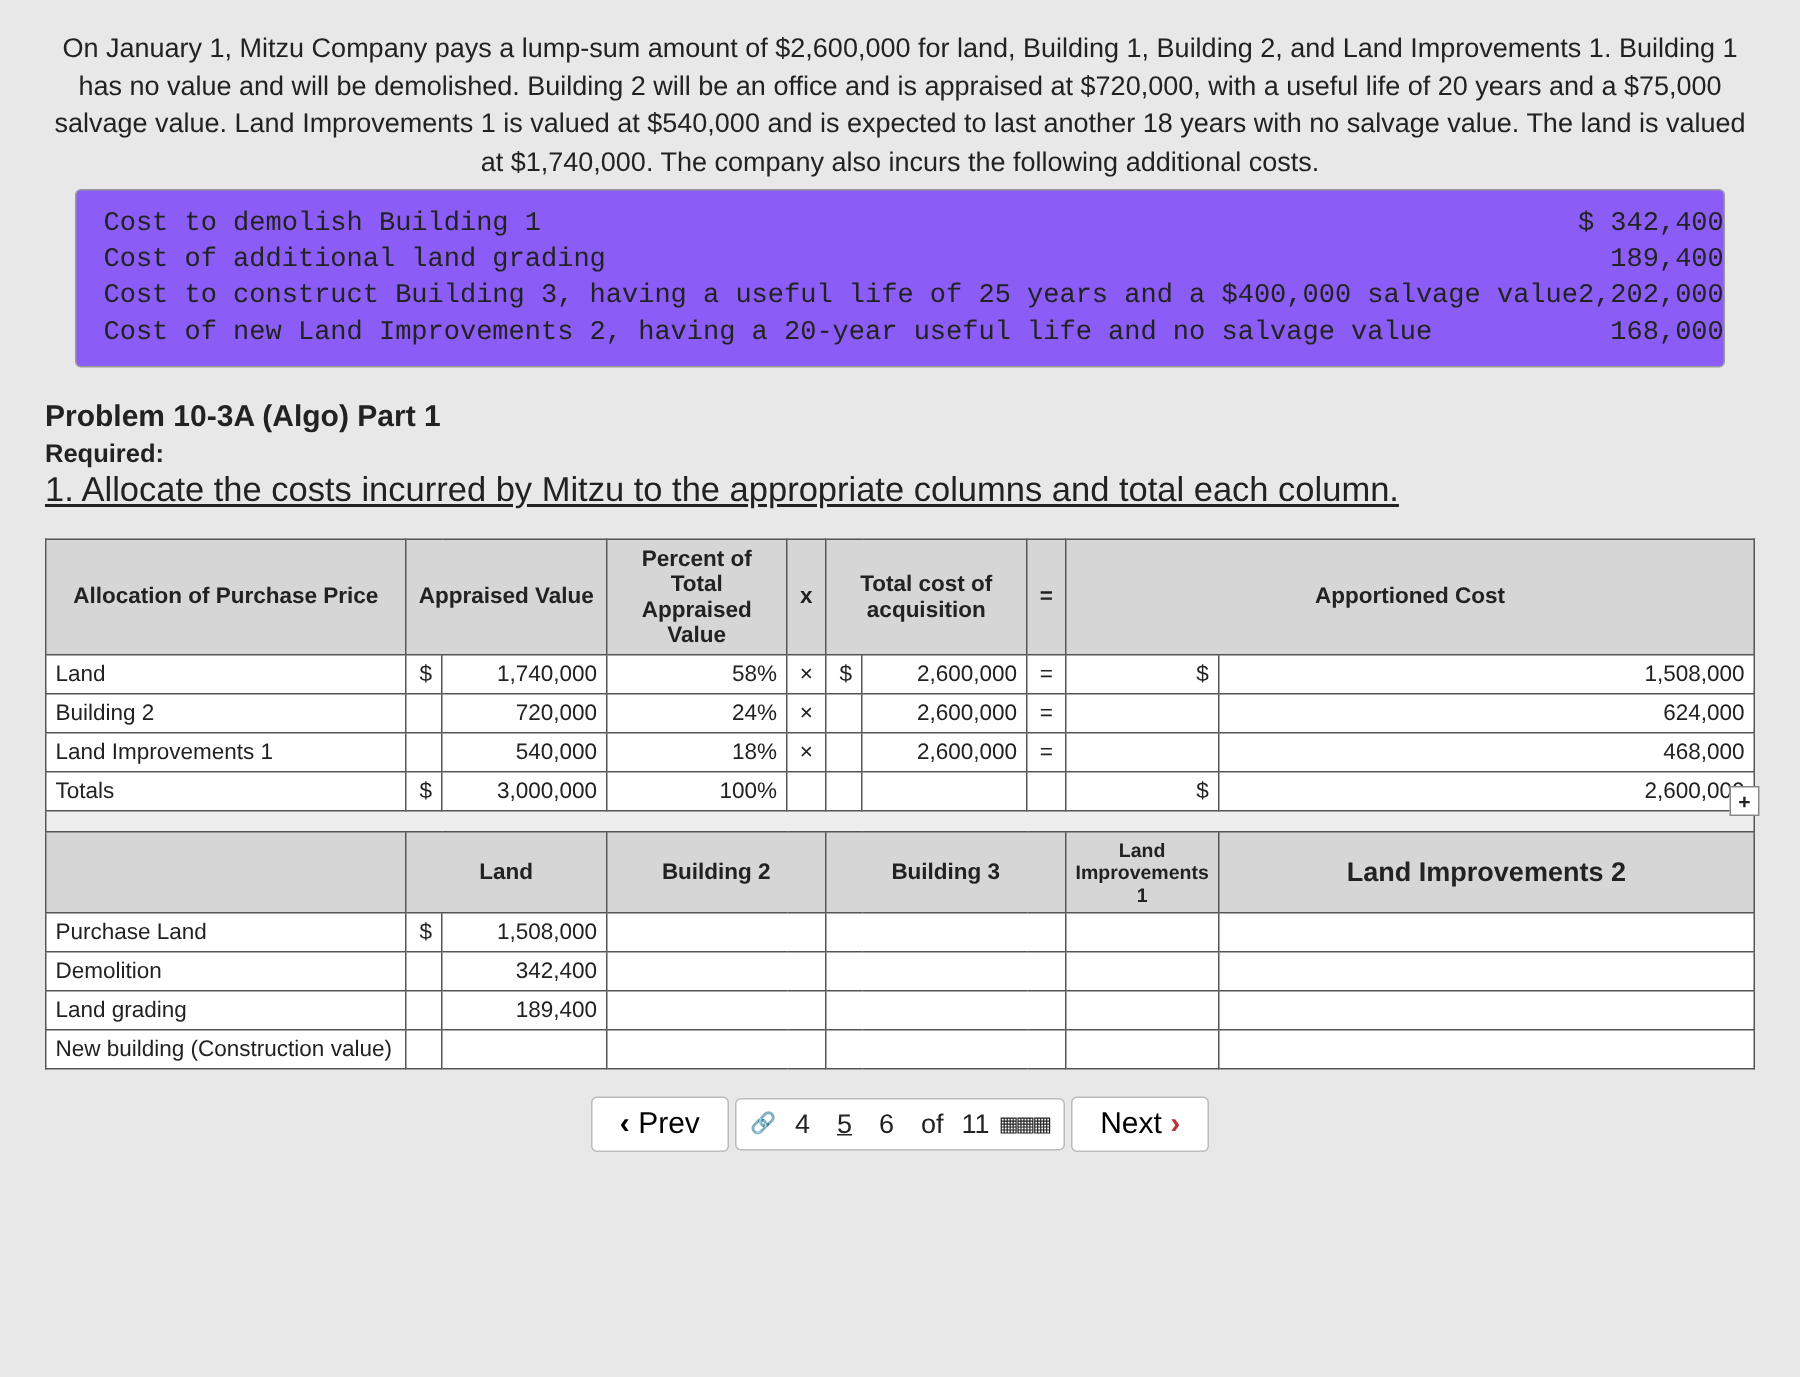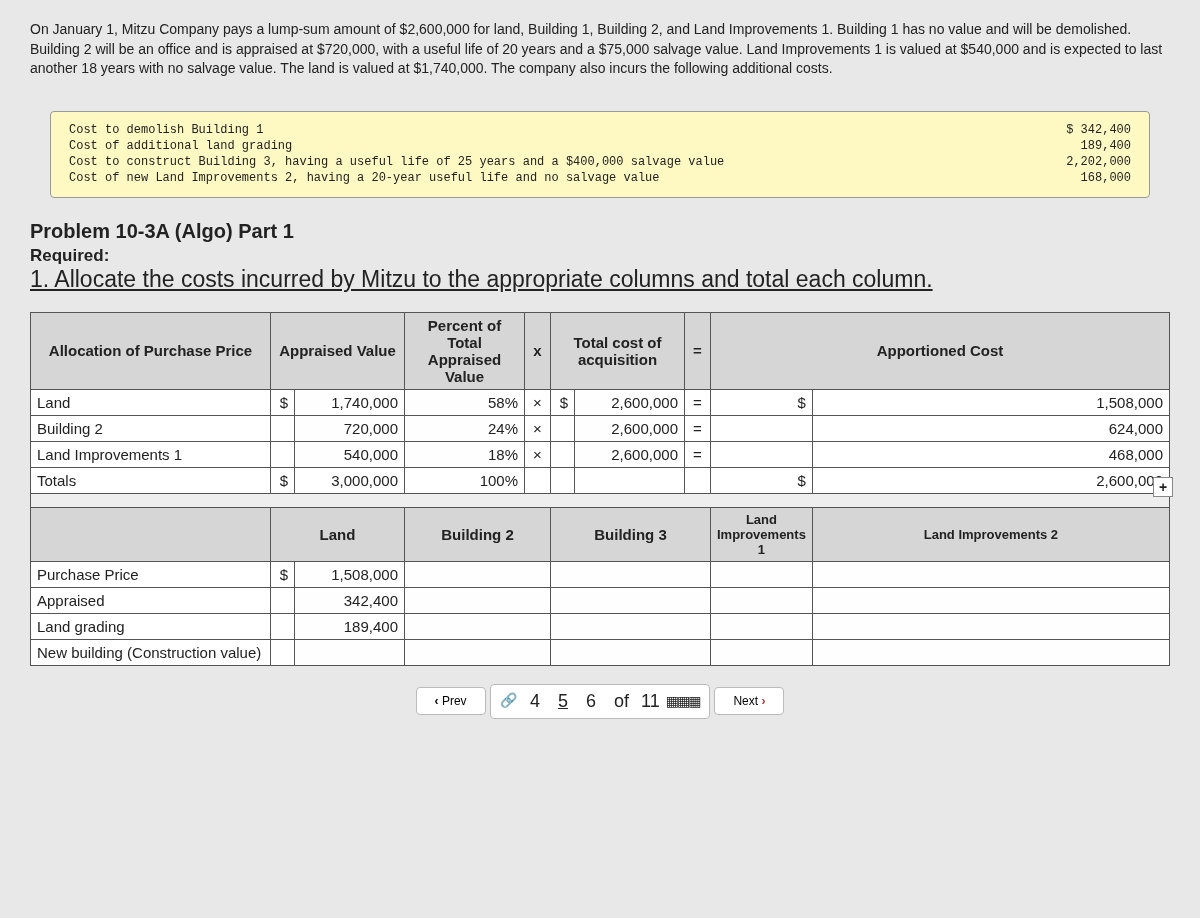--- a/index.html
+++ b/index.html
@@ -8,35 +8,36 @@
     padding: 0;
     font-family: Arial, Helvetica, sans-serif;
     background: #e8e8e8;
     color: #222;
     width: 1200px;
   }
   .page {
     padding: 20px 30px 10px 30px;
   }
   .problem-text {
-    font-size: 14px;
+    font-size: 18px;
     line-height: 1.4;
-    margin-bottom: 32px;
+    margin-bottom: 5px;
+    text-align: center;
   }
   .cost-box {
     border: 1px solid #999;
     border-radius: 4px;
     padding: 10px 18px;
     margin: 0 20px 22px 20px;
     font-family: "Courier New", monospace;
-    font-size: 12px;
+    font-size: 18px;
     line-height: 1.35;
     display: flex;
     justify-content: space-between;
-    background: #fef9c3;
+    background: #8b5cf6;
   }
   .cost-labels { white-space: pre; }
   .cost-values { white-space: pre; text-align: right; }
   .title {
     font-size: 20px;
     font-weight: bold;
     margin: 10px 0 3px 0;
   }
   .required-label {
     font-weight: bold;
@@ -90,21 +91,21 @@
     justify-content:center;
     gap: 4px;
     padding: 18px 0 8px 0;
     font-size: 18px;
   }
   .nav-btn {
     border: 1px solid #bbb;
     background: #fff;
     border-radius: 4px;
     padding: 6px 18px;
-    font-size: 12px;
+    font-size: 20px;
     cursor: pointer;
   }
   .nav-btn.prev::before { content: "\2039  "; font-weight:bold; }
   .nav-btn.next::after { content: "  \203A"; font-weight:bold; color:#b33; }
   .page-box {
     border:1px solid #bbb;
     background:#fff;
     border-radius:4px;
     padding: 4px 10px;
     display:flex;
@@ -226,33 +227,33 @@
       <tr class="spacer-row">
           <td colspan="10"></td>
         </tr>
 
       <tr>
         <th></th>
         <th colspan="2">Land</th>
         <th colspan="2">Building 2</th>
         <th colspan="3">Building 3</th>
         <th style="font-size:13px;">Land Improvements 1</th>
-        <th style="font-size:13px;margin-left:31px;">Land Improvements 2</th>
-      </tr>
-      <tr>
-        <td class="row-label">Purchase Price</td>
+        <th style="font-size:18px;margin-left:31px;">Land Improvements 2</th>
+      </tr>
+      <tr>
+        <td class="row-label">Purchase Land</td>
         <td class="dollar-col">$</td>
         <td class="num input-cell">1,508,000</td>
         <td colspan="2" class="num input-cell"></td>
         <td colspan="3" class="num input-cell"></td>
         <td class="num input-cell"></td>
         <td class="num input-cell"></td>
       </tr>
       <tr>
-        <td class="row-label">Appraised</td>
+        <td class="row-label">Demolition</td>
         <td class="dollar-col"></td>
         <td class="num input-cell">342,400</td>
         <td colspan="2" class="num input-cell"></td>
         <td colspan="3" class="num input-cell"></td>
         <td class="num input-cell"></td>
         <td class="num input-cell"></td>
       </tr>
       <tr>
         <td class="row-label">Land grading</td>
         <td class="dollar-col"></td>

